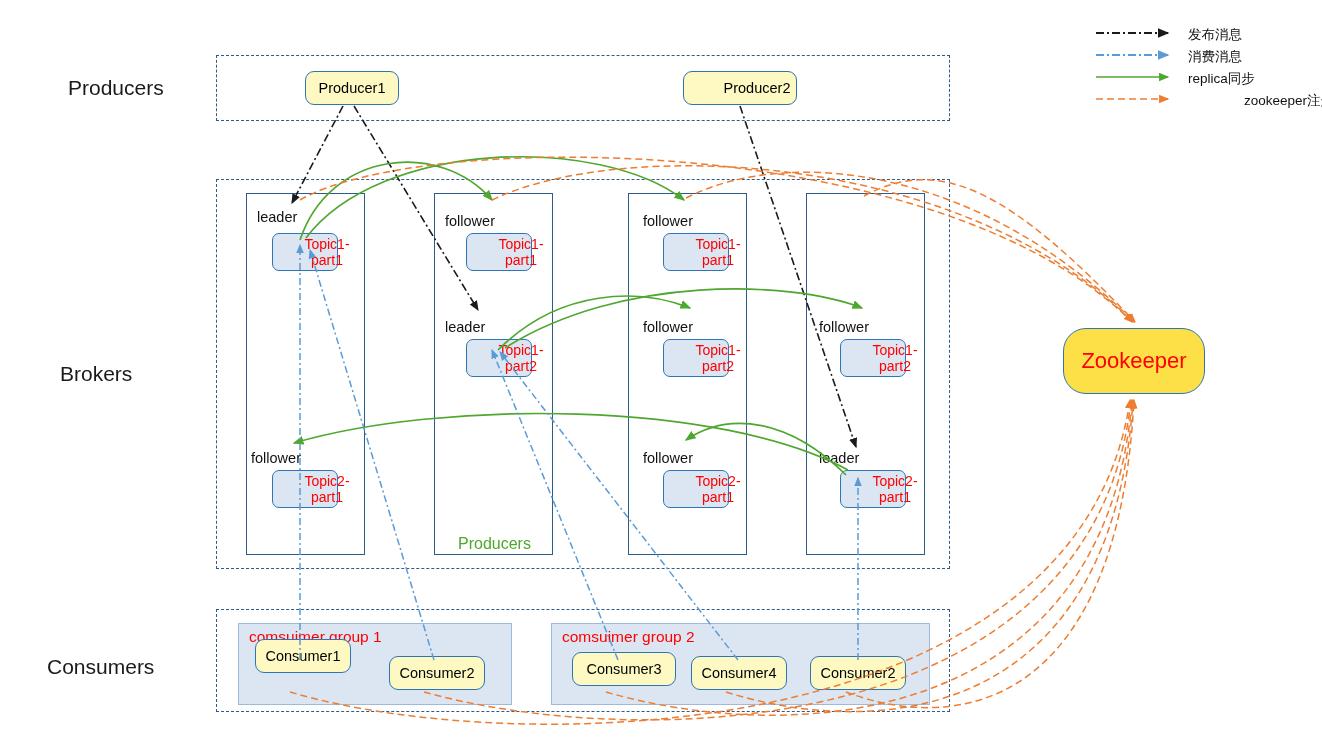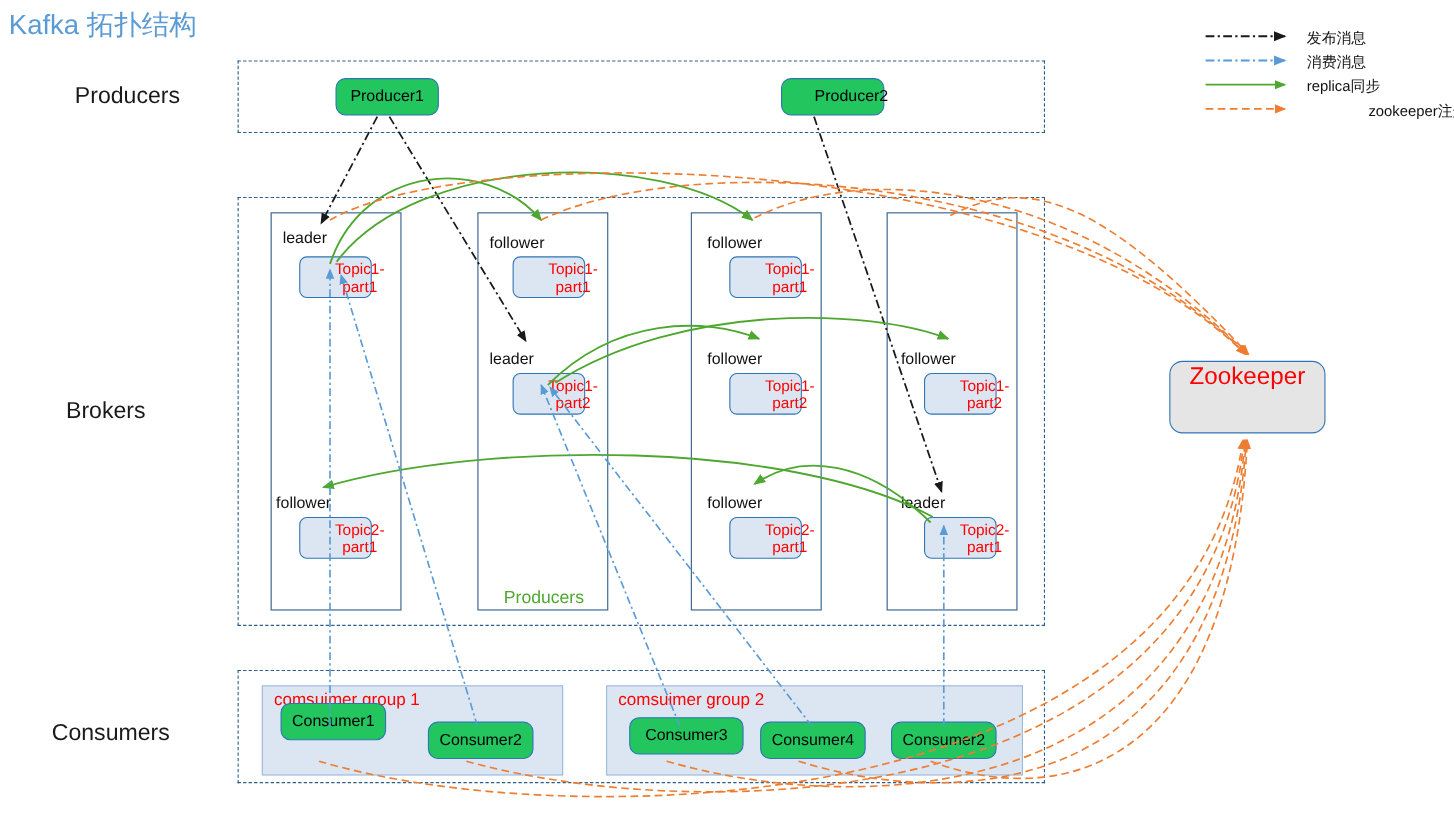--- a/index.html
+++ b/index.html
@@ -9,64 +9,63 @@
   #wires{position:absolute;left:0;top:0;width:1322px;height:745px;pointer-events:none;}
 
   .title{position:absolute;left:8px;top:6px;font-size:25px;color:#5B9BD5;
          font-family:"Liberation Sans","DejaVu Sans",sans-serif;white-space:nowrap;}
 
   .section-label{position:absolute;font-size:21px;color:#1a1a1a;white-space:nowrap;}
 
   .dashed-band{position:absolute;border:1.6px dashed #2E5C8A;box-sizing:border-box;background:transparent;}
 
   .node-box{position:absolute;box-sizing:border-box;border:1.6px solid #2E75B6;
-            border-radius:9px;background:#22c55e;color:#000000;font-size:14.5px;
+            border-radius:9px;background:#fef9c3;color:#000000;font-size:14.5px;
             display:flex;align-items:center;justify-content:center;white-space:nowrap;}
 
   .broker-col{position:absolute;box-sizing:border-box;border:1.4px solid #2E5C8A;background:transparent;}
 
   .role-label{position:absolute;font-size:14.5px;color:#111;white-space:nowrap;}
 
   .part-box{position:absolute;box-sizing:border-box;border:1.4px solid #2E75B6;
             border-radius:7px;background:#DCE6F2;color:#FF0000;font-size:14px;
             line-height:16px;display:flex;flex-direction:column;align-items:center;
             justify-content:center;text-align:center;padding-left:44px;}
 
   .controller-label{position:absolute;font-size:16px;color:#4EA72E;white-space:nowrap;}
 
   .zk-box{position:absolute;box-sizing:border-box;border:1.8px solid #2E75B6;
-          border-radius:12px;background:#e5e5e5;color:#FF0000;font-size:22px;
-          display:flex;justify-content:center;white-space:nowrap;}
+          border-radius:23px;background:#fde047;color:#FF0000;font-size:22px;
+          display:flex;align-items:center;justify-content:center;white-space:nowrap;}
 
   .cgroup{position:absolute;box-sizing:border-box;background:#DCE6F2;
           border:1px solid #9DB9DC;}
   .cgroup-title{position:absolute;font-size:15.5px;color:#FF0000;white-space:nowrap;}
 
   .legend{position:absolute;}
   .legend-row{position:absolute;font-size:13.5px;color:#111;white-space:nowrap;}
 </style>
 </head>
 <body>
 
 <div id="stage">
 
-  <div class="title">Kafka 拓扑结构</div>
 
   <div class="section-label" style="left:52px;top:76px;margin-left:16px;">Producers</div>
   <div class="section-label" style="left:60px;top:362px;">Brokers</div>
   <div class="section-label" style="left:47px;top:655px;">Consumers</div>
 
   <div class="dashed-band" style="left:216px;top:55px;width:734px;height:66px;"></div>
   <div class="dashed-band" style="left:216px;top:179px;width:734px;height:390px;"></div>
   <div class="dashed-band" style="left:216px;top:609px;width:734px;height:103px;"></div>
 
   <div class="node-box" style="left:305px;top:71px;width:94px;height:34px;">
     <span>Producer1</span>
   </div>
-  <div class="node-box" style="left:710px;top:71px;width:94px;height:34px;padding-left:34px;">
+  <div class="node-box" style="left:683px;top:71px;width:114px;height:34px;padding-left:34px;">
     <span>Producer2</span>
   </div>
 
   <div class="broker-col" style="left:246px;top:193px;width:119px;height:362px;"></div>
   <div class="broker-col" style="left:434px;top:193px;width:119px;height:362px;"></div>
   <div class="broker-col" style="left:628px;top:193px;width:119px;height:362px;"></div>
   <div class="broker-col" style="left:806px;top:193px;width:119px;height:362px;"></div>
 
   <div class="role-label" style="left:257px;top:209px;">leader</div>
   <div class="part-box" style="left:272px;top:233px;width:66px;height:38px;">

